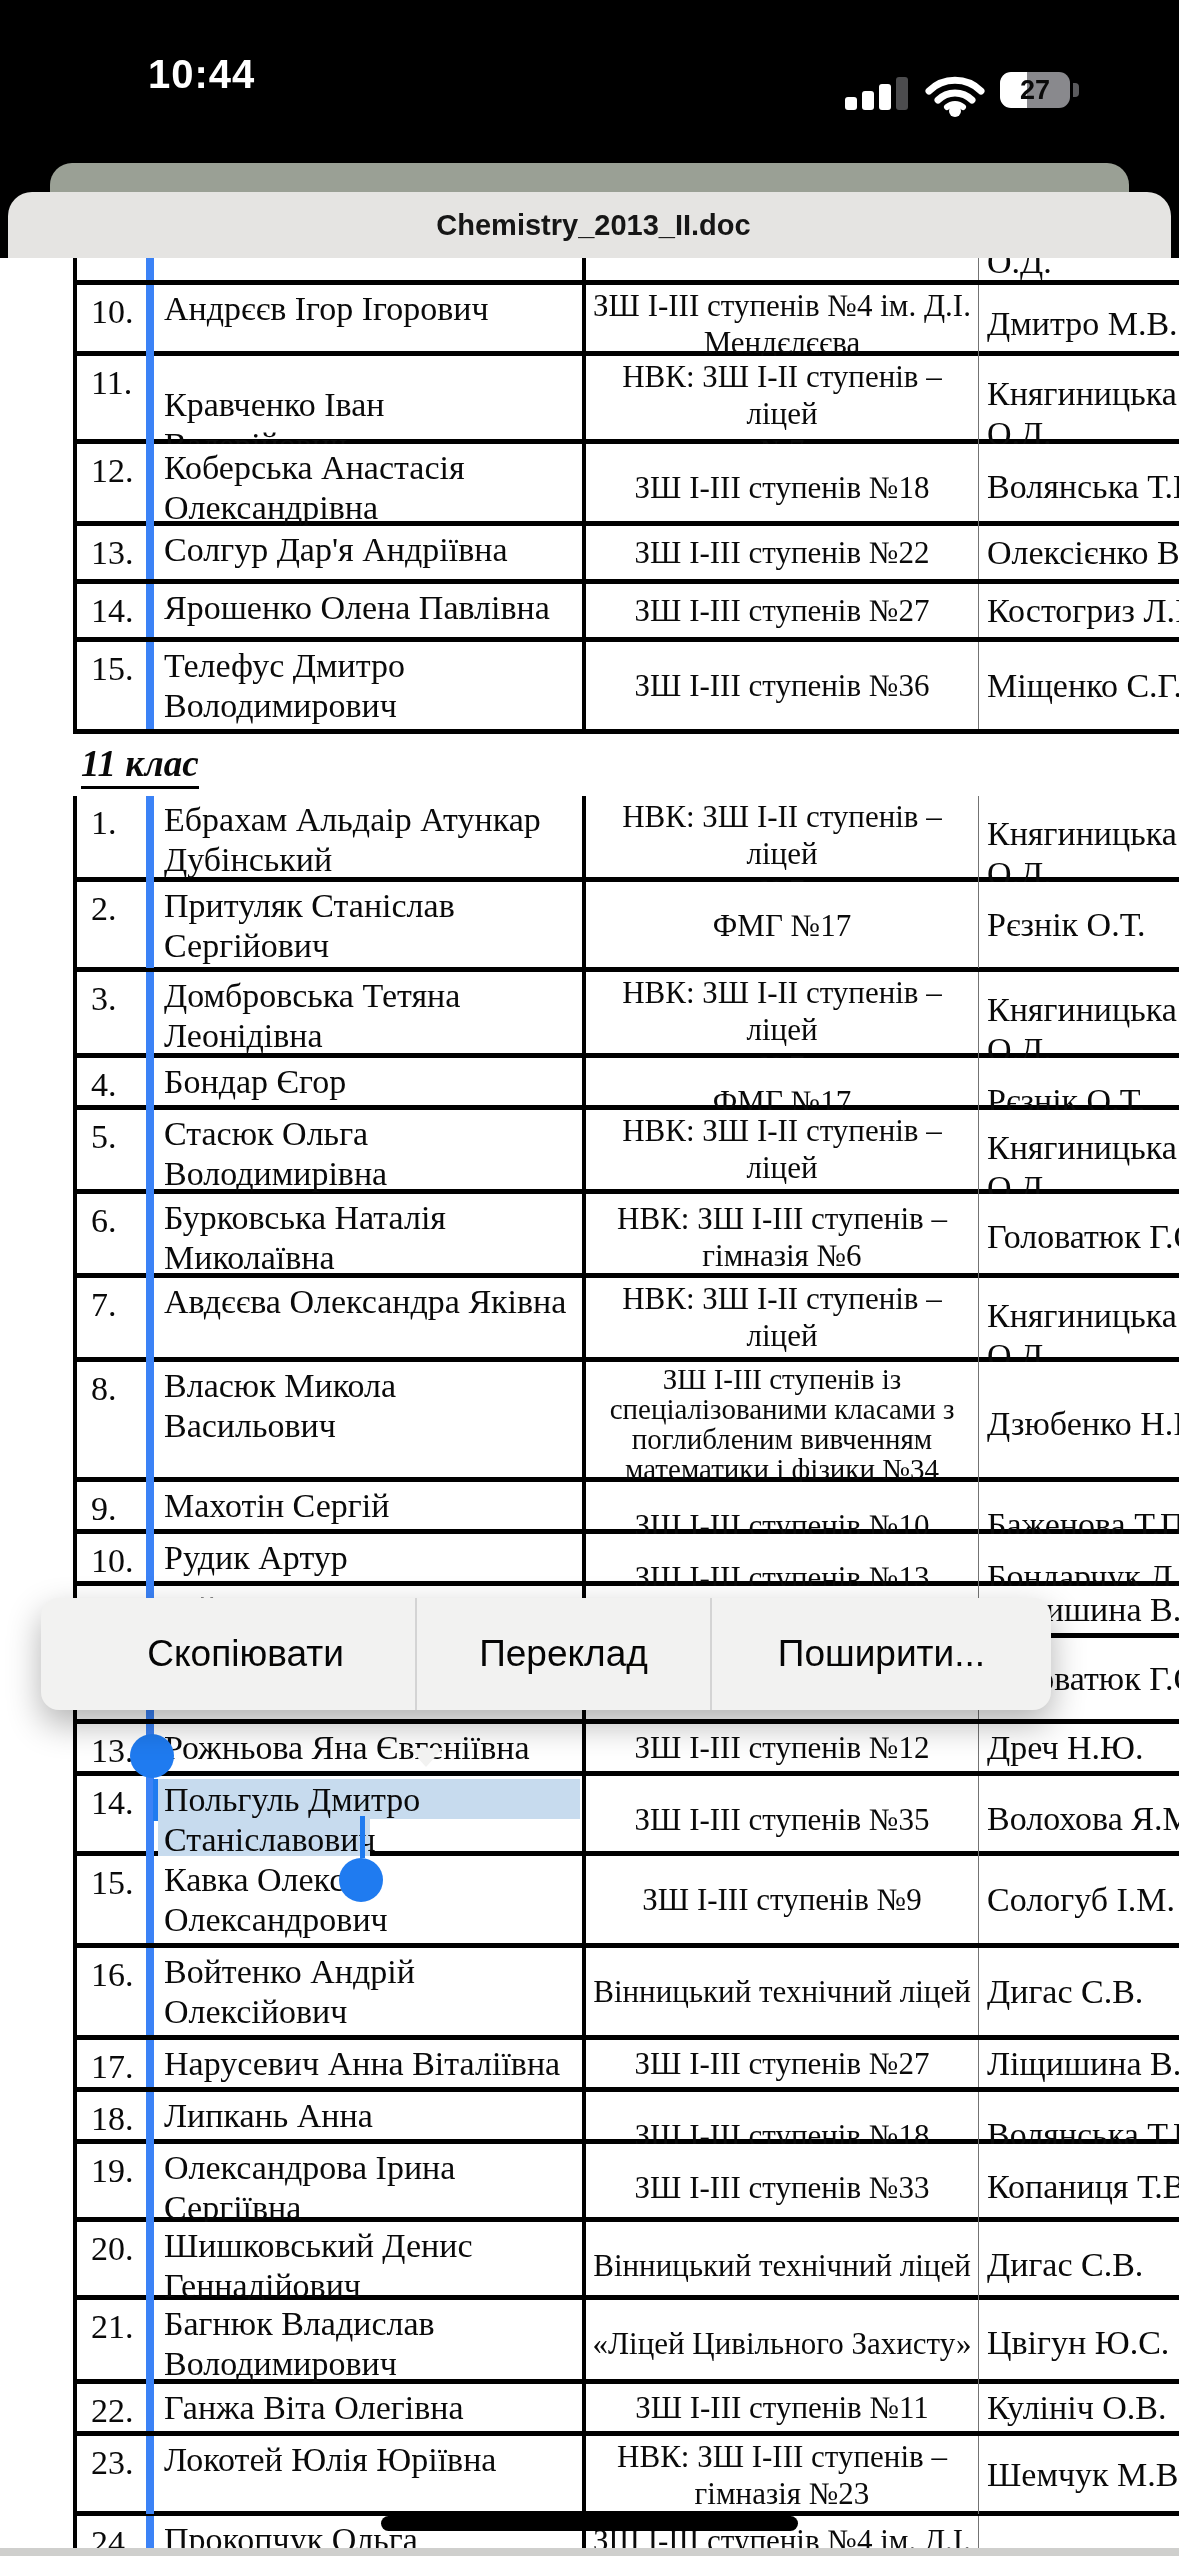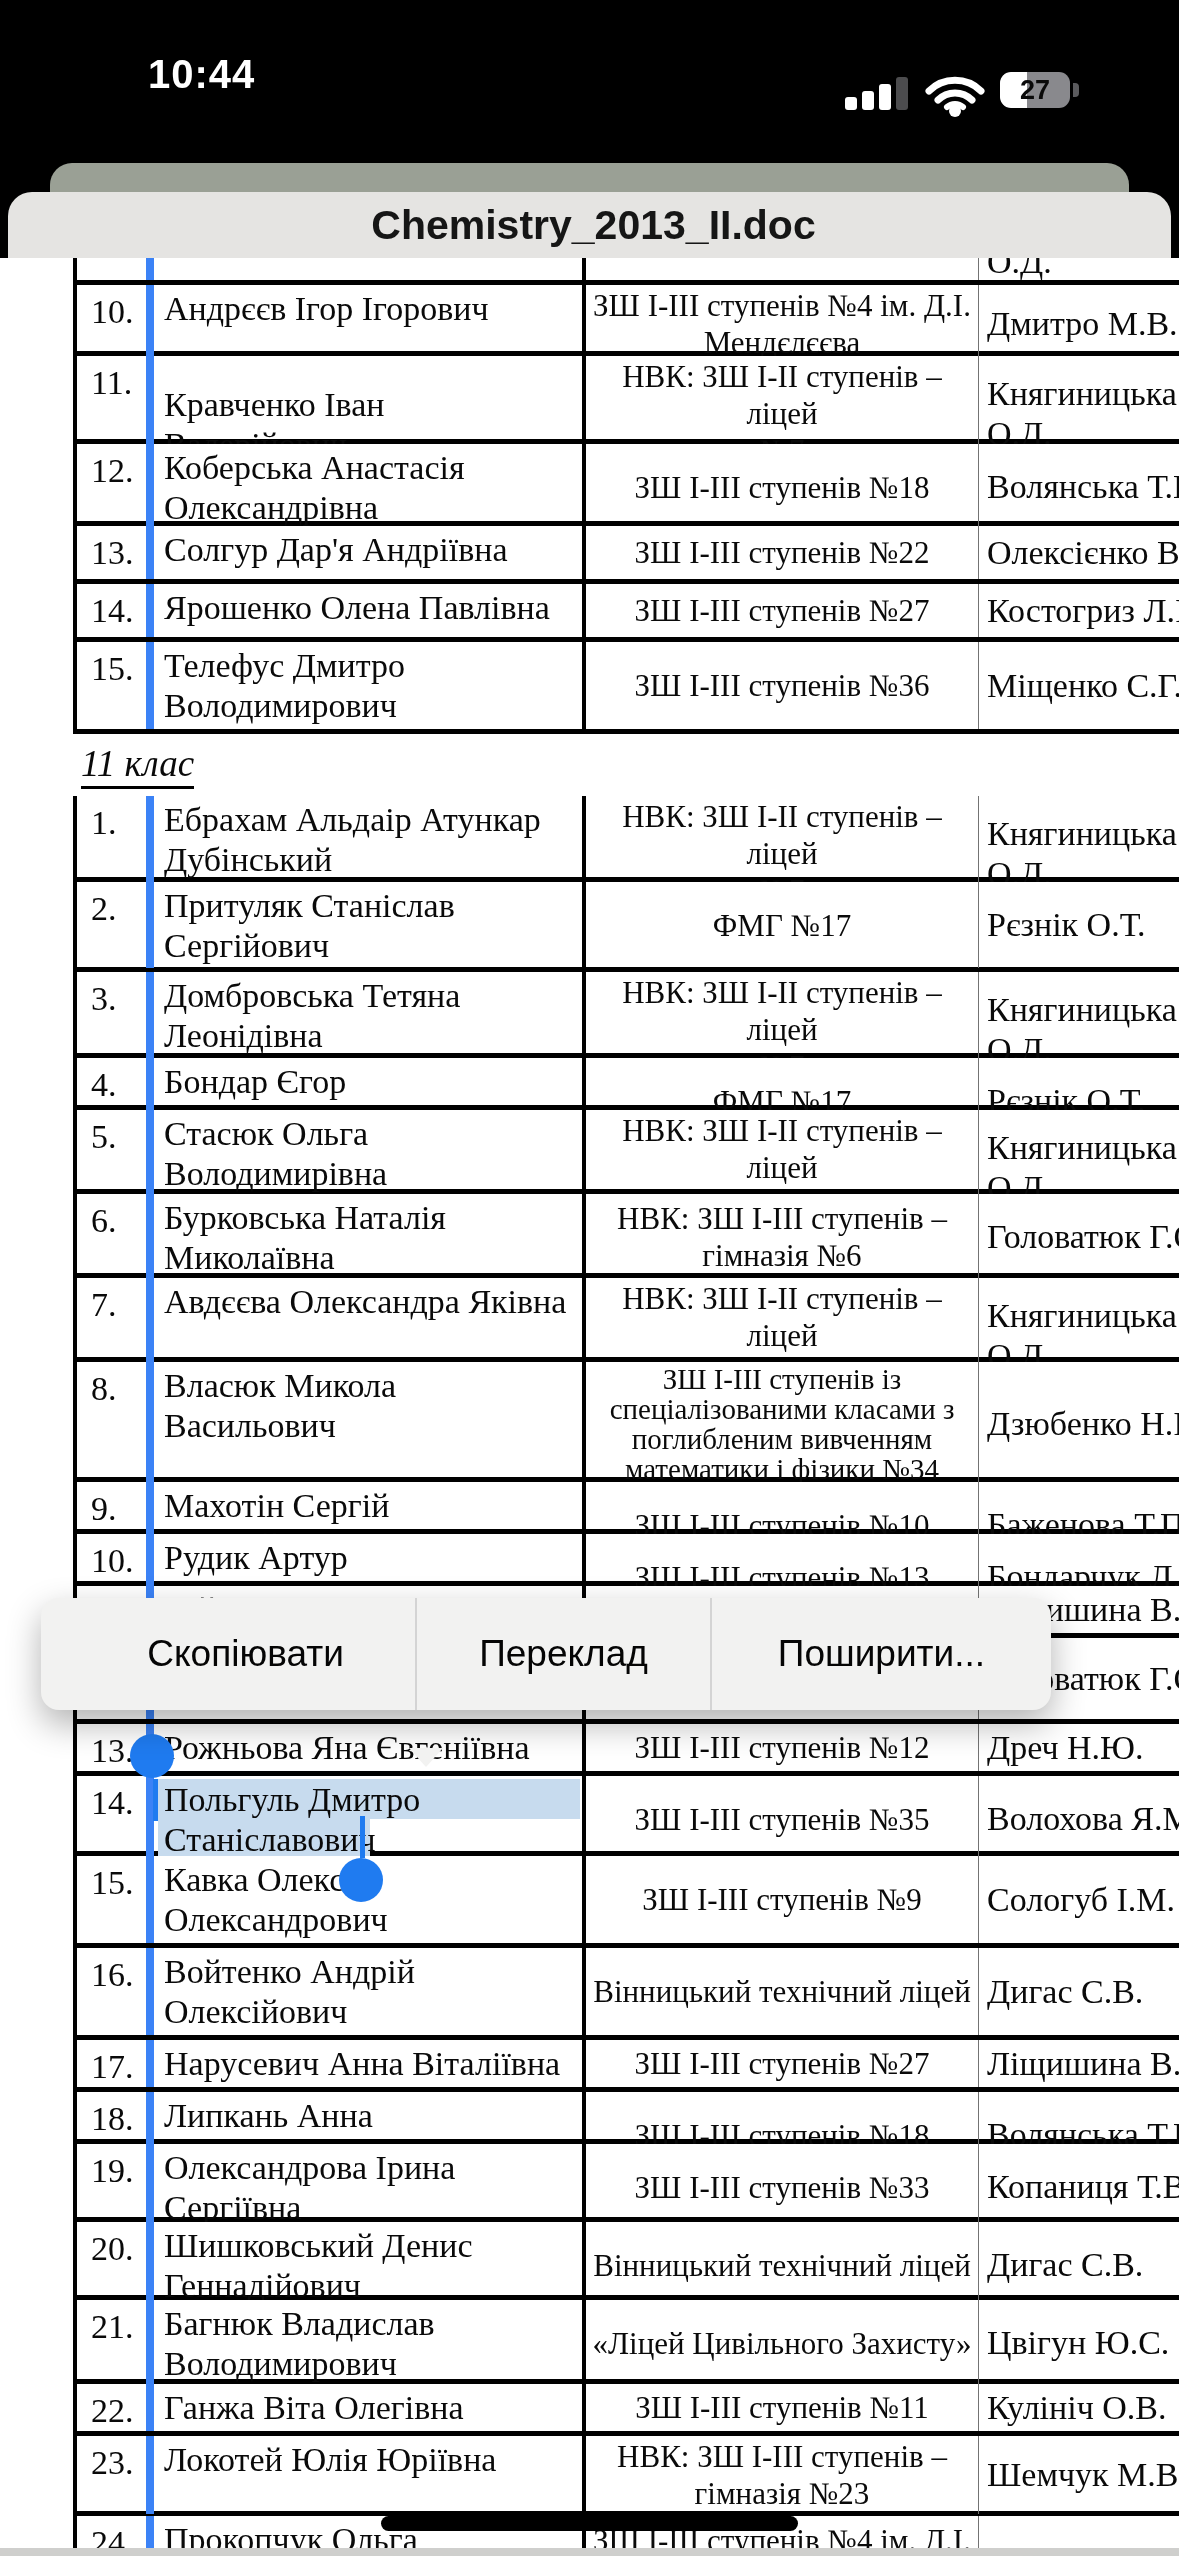--- a/index.html
+++ b/index.html
@@ -19,39 +19,39 @@
   .wifi{position:absolute;left:925px;top:74px;}
   .battery{position:absolute;left:1000px;top:72px;width:70px;height:36px;border-radius:11px;background:#89898d;overflow:hidden;}
   .battery .fill{position:absolute;left:0;top:0;bottom:0;width:38%;background:#fff;border-radius:11px 0 0 11px;}
   .battery .pct{position:absolute;left:0;top:0;width:100%;height:100%;display:flex;align-items:center;justify-content:center;
     color:#0a0a0a;font-size:27px;font-weight:700;}
   .battery-nub{position:absolute;left:1073px;top:83px;width:6px;height:14px;border-radius:0 4px 4px 0;background:#5b5b5e;}
   
   .under-card{position:absolute;left:50px;top:163px;width:1079px;height:60px;background:#9aa095;border-radius:22px 22px 0 0;}
   .title-card{position:absolute;left:8px;top:192px;width:1163px;height:66px;background:#e5e4e2;border-radius:24px 24px 0 0;
     display:flex;align-items:center;justify-content:center;}
-  .title-card .title{font-size:41px;font-weight:700;color:#161616;margin-left:8px;}
+  .title-card .title{font-size:29px;font-weight:700;color:#161616;margin-left:8px;}
   
   .doc{position:absolute;left:0;top:258px;width:1179px;height:2290px;background:#fff;overflow:hidden;
     padding-left:73px;box-sizing:border-box;font-family:"Liberation Serif","DejaVu Serif",serif;color:#0a0a0a;}
   .row{display:grid;grid-template-columns:81px 432px 393px 250px;width:1172px;
     border-bottom:5px solid #000;box-sizing:border-box;position:relative;background:#fff;}
   .cn{border-left:4px solid #000;border-right:8px solid #3b82f6;font-size:34px;padding:8px 0 0 14px;box-sizing:border-box;}
   .cname{border-right:4px solid #000;font-size:34px;line-height:40px;padding:4px 14px 2px 10px;box-sizing:border-box;
     white-space:pre-line;position:relative;}
   .cschool{border-right:1px solid #737373;font-size:31px;line-height:37px;display:flex;align-items:center;justify-content:center;
     text-align:center;white-space:pre-line;padding:2px 6px;box-sizing:border-box;}
   .cteacher{font-size:34px;line-height:40px;display:flex;align-items:center;padding-left:8px;white-space:pre-line;box-sizing:border-box;}
   .row.name-bottom .cname{display:flex;align-items:flex-end;padding-bottom:6px;}
   .row.dense-school .cschool{font-size:29px;line-height:30px;}
   .row.partial .cteacher span{margin-top:-16px;}
   .row.partial .cschool span{margin-top:-52px;}
   .row.partial{overflow:hidden;}
   .section-header{height:62px;display:flex;align-items:center;padding-left:8px;}
-  .section-header span{font-size:37px;font-weight:400;font-style:italic;border-bottom:3px solid #000;padding-bottom:1px;}
+  .section-header span{font-size:37px;font-weight:700;font-style:italic;border-bottom:3px solid #000;padding-bottom:1px;}
   
   .row.selected .cname{z-index:5;}
   .hl{position:absolute;background:#c7dbee;z-index:0;}
   .hl1{left:4px;top:3px;width:422px;height:40px;}
   .hl2{left:4px;top:43px;width:212px;height:37px;}
   .sel-text{position:relative;z-index:1;}
   .caret{position:absolute;width:5px;background:#1f7bf0;z-index:30;}
   .caret-start{left:-1px;top:3px;height:42px;}
   .caret-end{left:206px;top:40px;height:42px;}
   .dot{position:absolute;width:44px;height:44px;border-radius:50%;background:#1f7bf0;z-index:30;}

